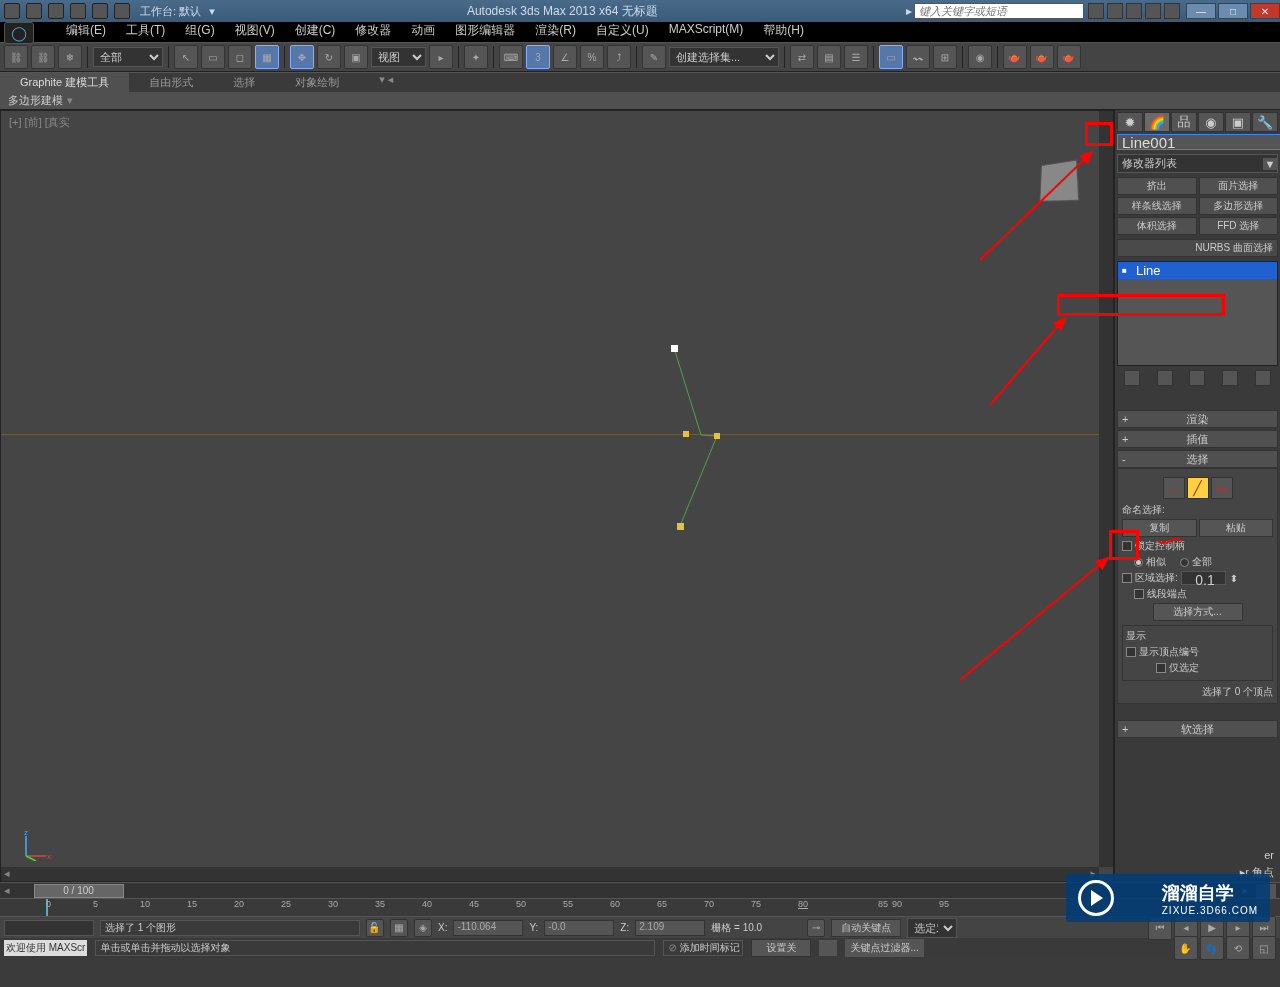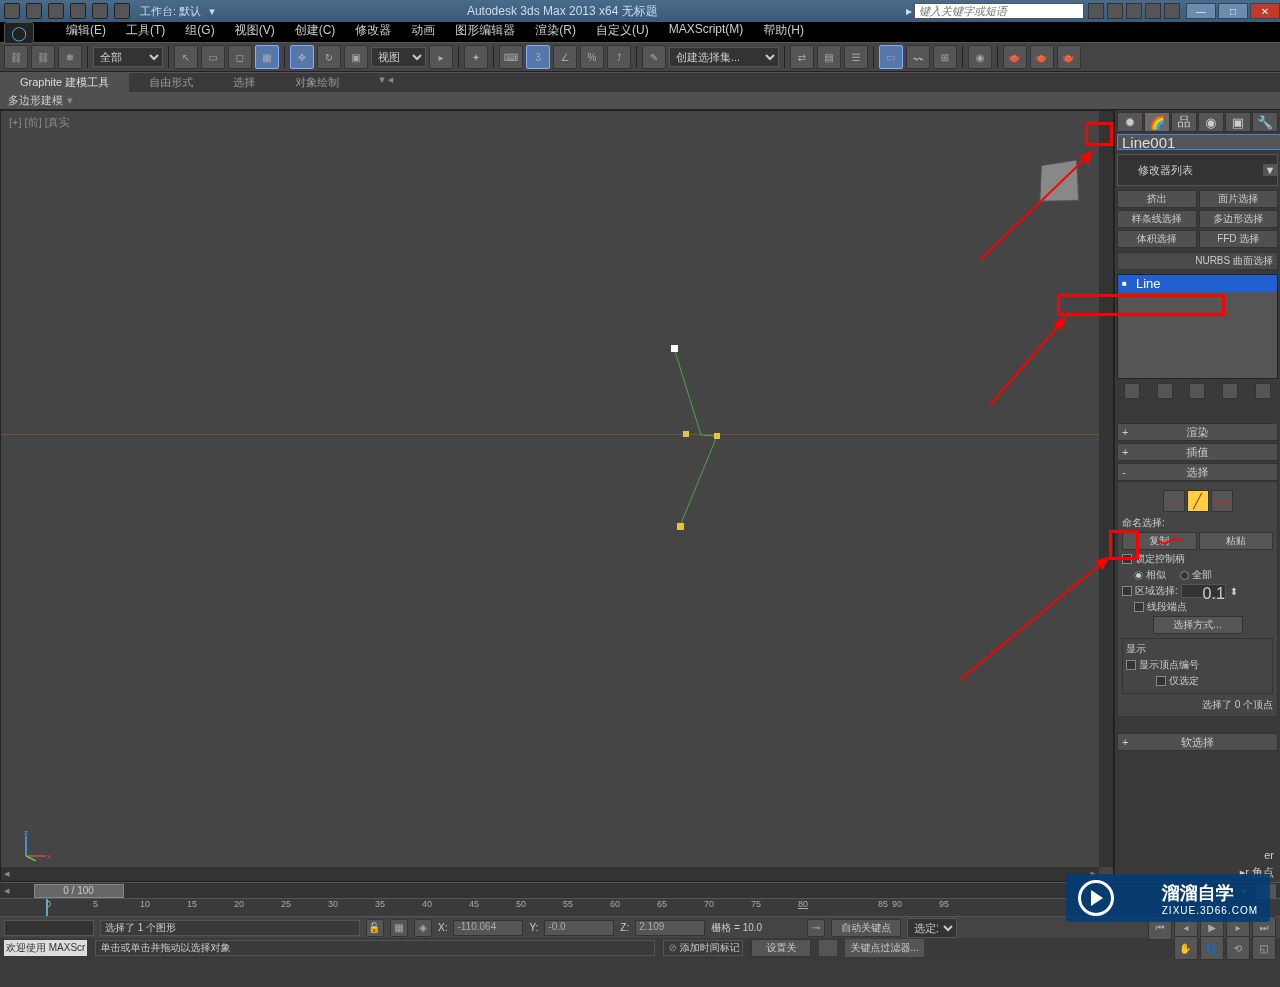--- a/index.html
+++ b/index.html
@@ -34,21 +34,21 @@
 .gizmo { position:absolute; bottom:20px; left:20px; width:30px;height:30px;}
 .vcube { position:absolute; top:50px; right:35px; width:40px;height:40px; background:#888; border:1px solid #555; transform:perspective(100px) rotateX(15deg) rotateY(-20deg);}
 
 .cmdpanel { width:166px; background:#3a3a3a; border-left:1px solid #222; display:flex; flex-direction:column; position:relative; }
 .cmdtabs { height:22px; display:flex; justify-content:space-around; padding:2px; gap:1px;}
 .cmdtab { flex:1; height:20px; background:#555; border:1px solid #333; display:flex;align-items:center;justify-content:center;font-size:13px;}
 .cmdtab.active { background:#6a6a6a;}
 .namerrow { display:flex; padding:2px; gap:2px;}
 .nameinput { flex:1; height:16px; background:#555; border:1px solid #3b82f6; color:#ddd; font-size:15px; padding-left:4px;}
 .colorbox { width:16px;height:16px;background:#5f5;border:1px solid #333;}
-.modlist-dd { margin:2px; height:32px; background:#333; border:1px solid #555; display:flex;align-items:center; padding-left:20px; font-size:11px;}
+.modlist-dd { margin:2px; height:19px; background:#333; border:1px solid #555; display:flex;align-items:center; padding-left:4px; font-size:11px;}
 .modlist-dd .ddarrow { margin-left:auto; width:14px; background:#555; text-align:center;}
 .modgrid { display:grid; grid-template-columns:1fr 1fr; gap:2px; padding:2px;}
 .modbtn { height:18px; background:#505050; border:1px solid #333; font-size:10px; display:flex;align-items:center;justify-content:center;color:#ccc;}
 .nurbs-row { margin:2px; height:18px; background:#4a4a4a; border:1px solid #333; display:flex;align-items:center;padding-right:4px;font-size:10px;justify-content:flex-end;}
 .stack { margin:2px; height:105px; background:#555; border:1px solid #222;}
 .stack-item { height:17px; background:#2060d0; color:#fff; font-size:13px; display:flex;align-items:center; padding-left:18px; position:relative;}
 .stack-item::before { content:"■"; position:absolute; left:4px; font-size:8px;}
 .stacktools { height:20px; display:flex; gap:3px; padding:2px; justify-content:space-around;}
 .stbtn { width:16px;height:16px;background:#555;border:1px solid #333;}
 .rollout-head { height:18px; background:#505050; border:1px solid #333; margin:2px 2px 0 2px; display:flex;align-items:center;justify-content:center;font-size:11px;position:relative;}
@@ -56,21 +56,21 @@
 .rollout-body { background:#454545; border:1px solid #333; margin:0 2px; padding:4px; font-size:10px;}
 .subobj-row { display:flex; gap:2px; justify-content:center; margin:4px 0;}
 .sobtn { width:22px;height:22px;background:#555;border:1px solid #333;display:flex;align-items:center;justify-content:center;font-size:14px;color:#f00;}
 .sobtn.active { background:#ffd040;}
 .copypasterow { display:flex; gap:2px; margin:2px 0;}
 .wbtn { flex:1; height:18px; background:#555; border:1px solid #333; display:flex;align-items:center;justify-content:center;}
 .ckrow { display:flex; align-items:center; gap:3px; margin:2px 0;}
 .ck { width:10px;height:10px;border:1px solid #888;background:#333;}
 .rd { width:9px;height:9px;border:1px solid #888;border-radius:50%;background:#333;display:inline-flex;align-items:center;justify-content:center;}
 .rd.on::after{content:"";width:5px;height:5px;background:#ccc;border-radius:50%;}
-.spinner { width:45px;height:14px;background:#333;border:1px solid #555;font-size:16px;text-align:right;padding-right:0;color:#ccc;position:relative;}
+.spinner { width:45px;height:14px;background:#333;border:1px solid #555;font-size:14px;text-align:right;padding-right:10px;color:#ccc;position:relative;}
 .fullbtn { height:18px; background:#555; border:1px solid #333; display:flex;align-items:center;justify-content:center;margin:2px 0; width:100%;}
 .displaybox { border:1px solid #333; padding:3px; margin-top:4px;}
 .seltext { text-align:right; color:#ccc; margin-top:4px;}
 
 .timeslider { height:16px; background:#333; display:flex; align-items:center; border-top:1px solid #555;}
 .slider-thumb { width:90px; height:14px; background:#666; border:1px solid #888; margin-left:20px; font-size:10px; text-align:center;}
 .timeline { height:18px; background:#3a3a3a; border-top:1px solid #555; position:relative;}
 .tick { position:absolute; top:0; font-size:9px; color:#aaa;}
 .botstatus { height:22px; background:#444; border-top:1px solid #555; display:flex;align-items:center;gap:6px;padding:0 4px;font-size:10px;}
 .coordbox { width:70px;height:16px;background:#555;border:1px solid #333;color:#aaa;padding-left:3px;font-size:10px;}

